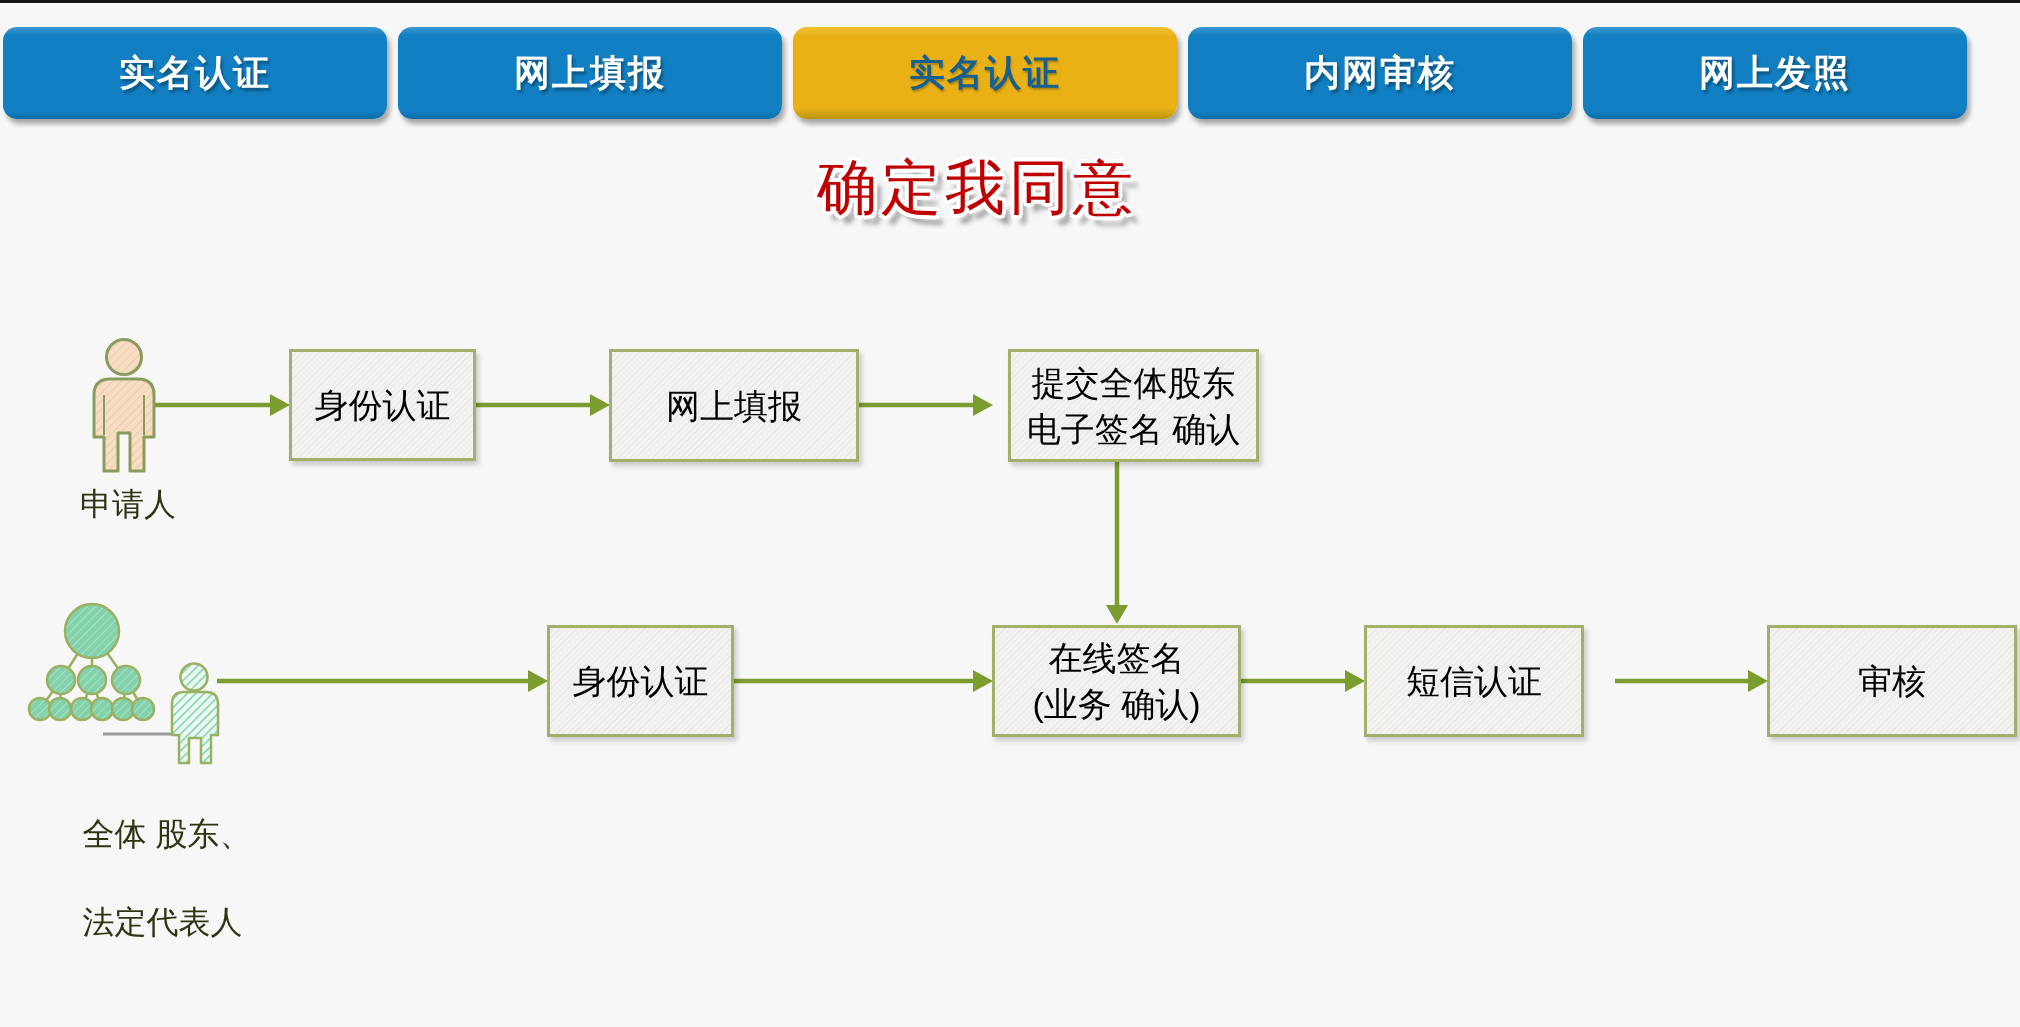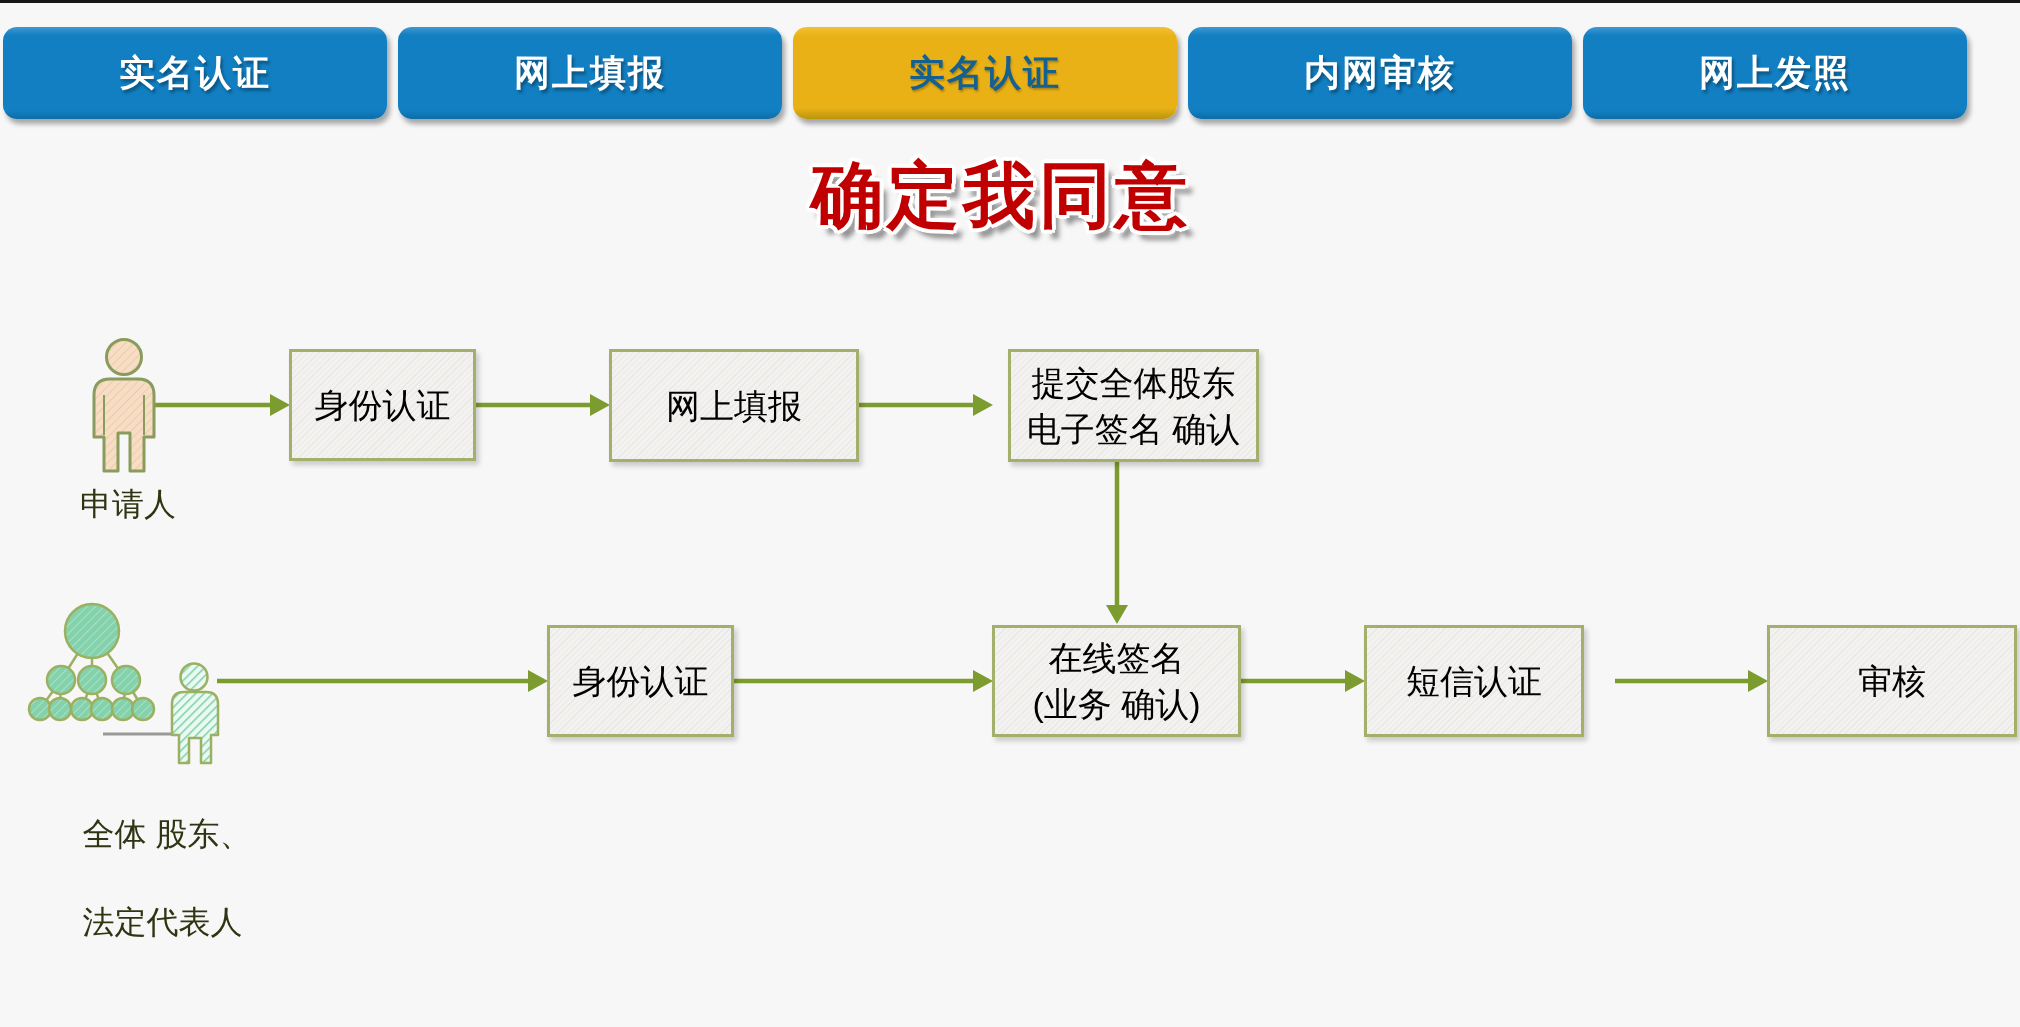--- a/index.html
+++ b/index.html
@@ -12,22 +12,22 @@
   .tabs{position:absolute;left:3px;top:27px;display:flex;gap:11px;}
   .tab{width:384px;height:92px;border-radius:14px;display:flex;align-items:center;justify-content:center;
        background:linear-gradient(180deg,#3e99d1 0%,var(--tab-blue,#117fc2) 9%,var(--tab-blue,#117fc2) 91%,#0e6ca6 100%);
        box-shadow:3px 5px 5px rgba(0,0,0,0.33);cursor:pointer;}
   .tab .tab-label{color:#ffffff;font-size:36px;font-weight:bold;letter-spacing:2px;
        text-shadow:2px 3px 3px rgba(0,0,0,0.35);}
   .tab.active{background:linear-gradient(180deg,#f2c232 0%,var(--tab-yellow,#e9b116) 10%,var(--tab-yellow,#e9b116) 88%,#bb950c 100%);}
   .tab.active .tab-label{color:var(--tab-yellow-text,#15608f);text-shadow:1px 2px 2px rgba(0,0,0,0.25);}
 
   
-  .page-title{position:absolute;left:1001px;top:148px;transform:translateX(-50%);
-       font-size:72px;font-weight:bold;letter-spacing:4px;color:var(--title-red,#c00000);white-space:nowrap;
+  .page-title{position:absolute;left:977px;top:148px;transform:translateX(-50%);
+       font-size:60px;font-weight:normal;letter-spacing:4px;color:var(--title-red,#c00000);white-space:nowrap;
        text-shadow:-3px -3px 0 #fff,3px -3px 0 #fff,-3px 3px 0 #fff,3px 3px 0 #fff,
                    -4px 0 0 #fff,4px 0 0 #fff,0 -4px 0 #fff,0 4px 0 #fff,
                    7px 9px 5px rgba(110,110,110,0.75);}
 
   
   .flow-box{position:absolute;box-sizing:border-box;border:3px solid var(--box-border,#a2b06b);
        background:repeating-linear-gradient(135deg,#f3f2f0 0px,#f3f2f0 3px,#e9e8e5 3px,#e9e8e5 4px);
        box-shadow:3px 4px 5px rgba(0,0,0,0.18);
        display:flex;flex-direction:column;align-items:center;justify-content:center;}
   .flow-box span{display:block;color:#000;font-size:34px;line-height:46px;text-align:center;white-space:pre;}

